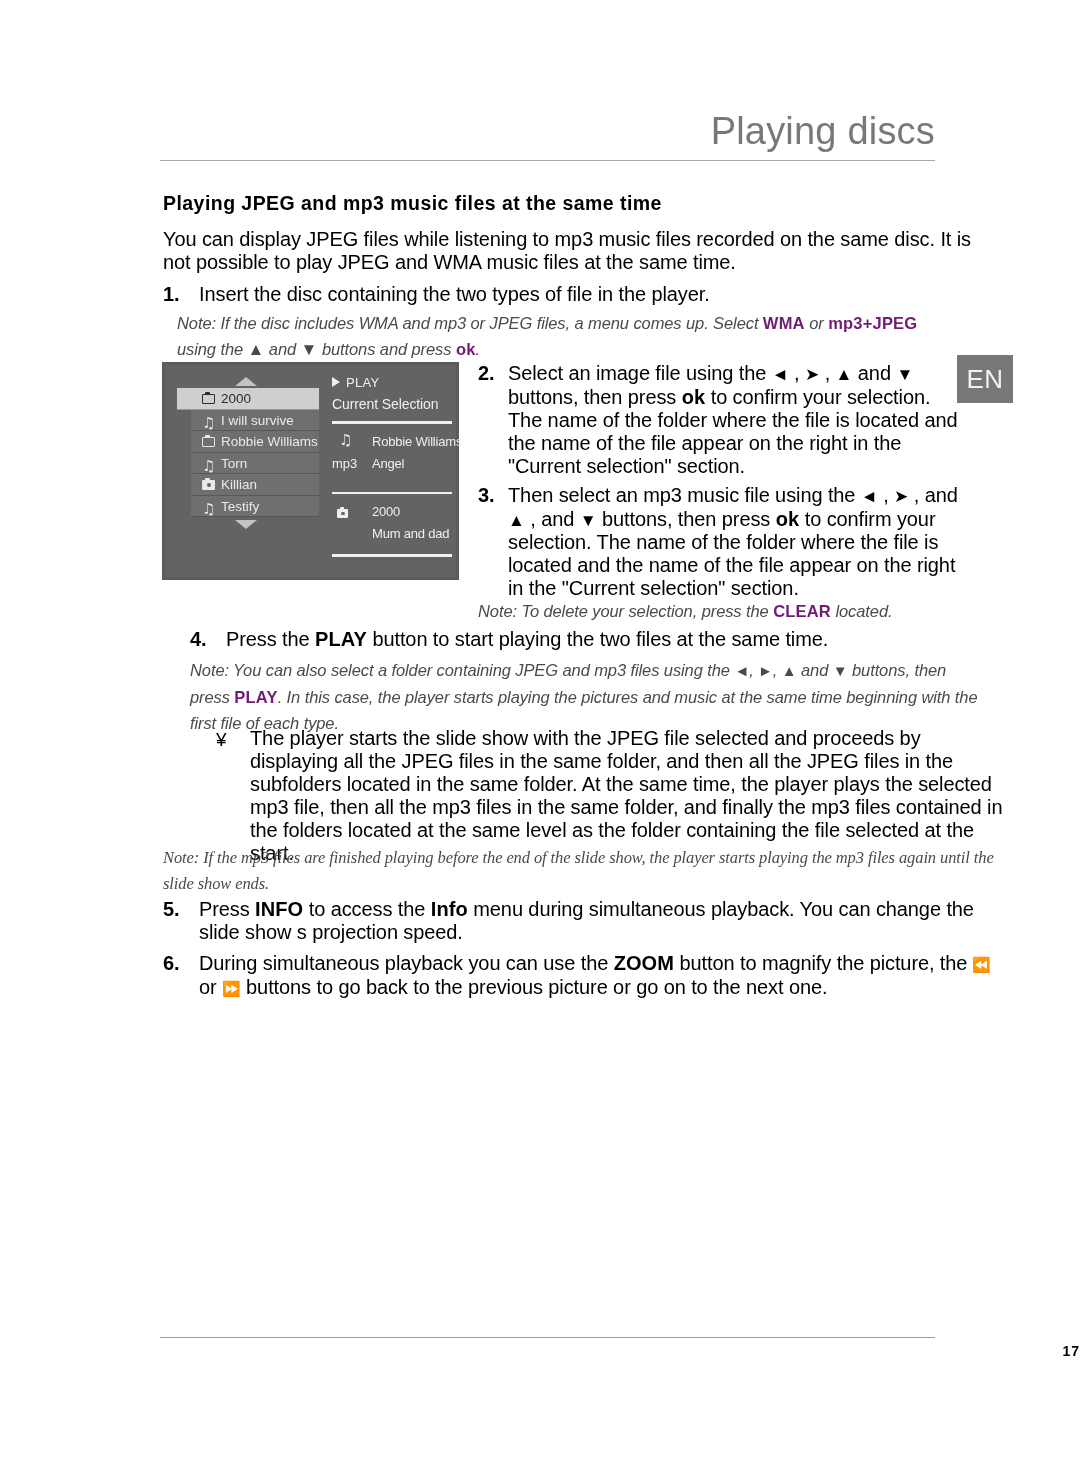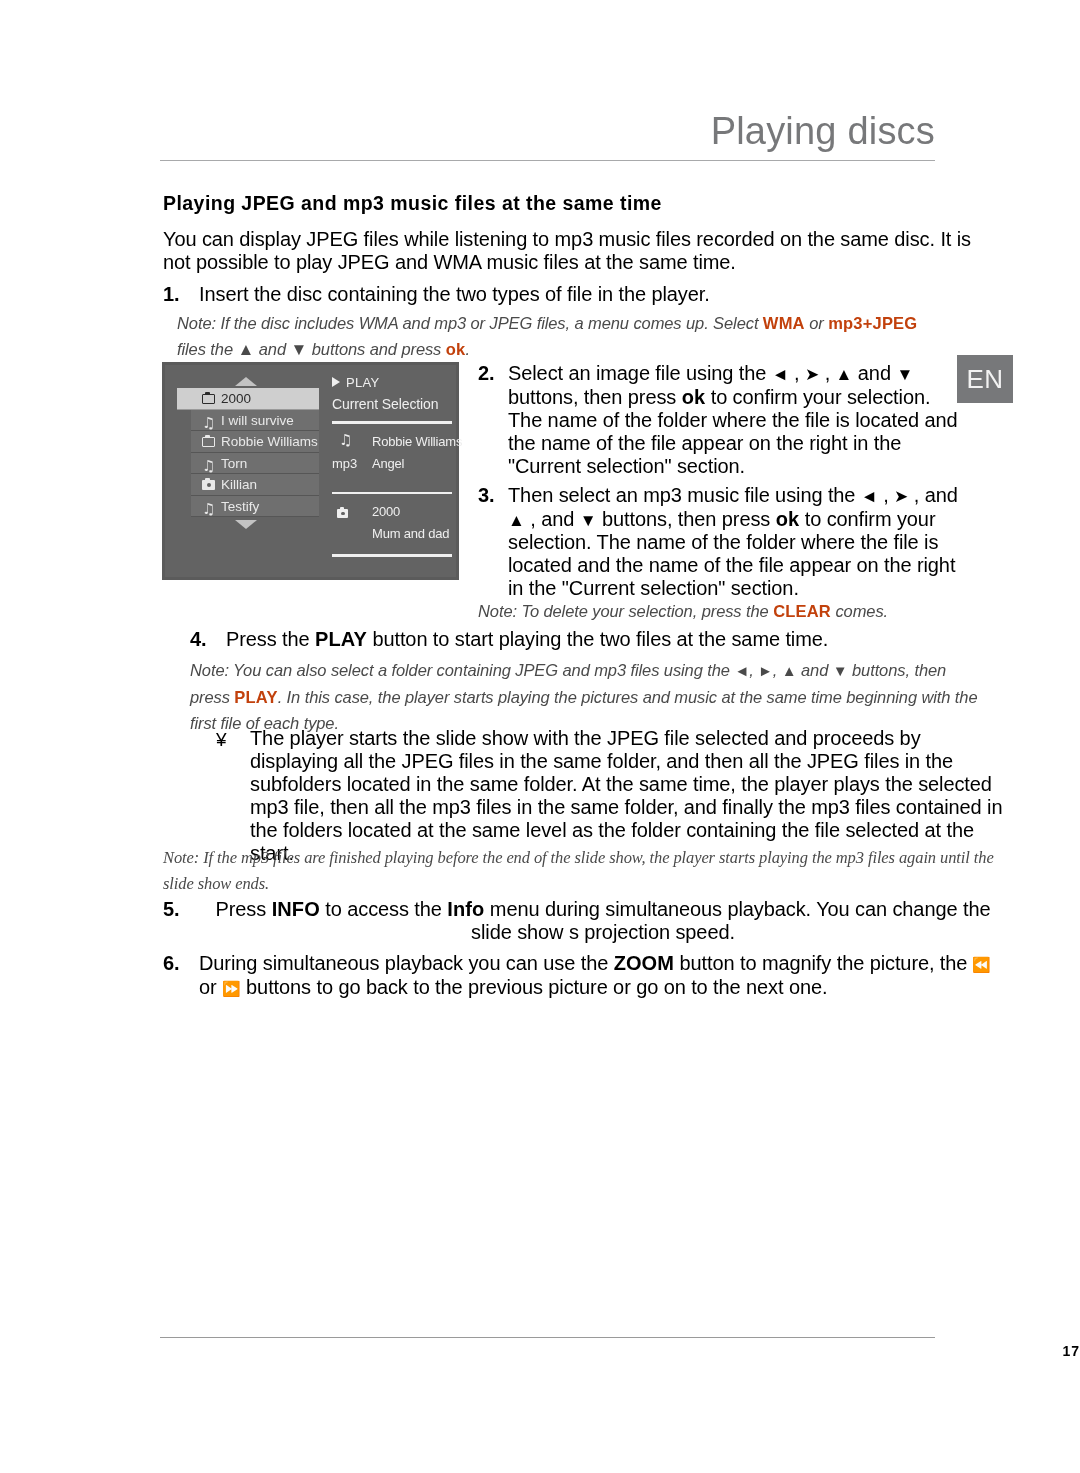--- a/index.html
+++ b/index.html
@@ -79,21 +79,21 @@
     letter-spacing: -0.1px;
   }
   .note {
     position: absolute;
     font-size: 16.5px;
     line-height: 26px;
     font-style: italic;
     color: #4a4a4a;
     letter-spacing: -0.1px;
   }
-  .note b { color: #c2410c; font-style: normal; font-weight: bold; letter-spacing: 0.2px; }
+  .note b { color: #701a75; font-style: normal; font-weight: bold; letter-spacing: 0.2px; }
   .para b { font-weight: bold; letter-spacing: 0.1px; }
 
   .num {
     position: absolute;
     font-size: 20px;
     font-weight: bold;
   }
 
   .arrow { font-size: 17px; vertical-align: 0.5px; letter-spacing: 0; }
   .arrow-s { font-size: 15px; vertical-align: 0.5px; }
@@ -308,21 +308,21 @@
 
   <div class="section-heading">Playing JPEG and mp3 music files at the same time</div>
 
   <div class="para" style="left:163px; top:228px; width:838px;">You can display JPEG files while listening to mp3 music files recorded on the same disc. It is not possible to play JPEG and WMA music files at the same time.</div>
 
   <div class="num" style="left:163px; top:283px;">1.</div>
   <div class="para" style="left:199px; top:283px; width:800px;">Insert the disc containing the two types of file in the player.</div>
 
   <div class="note" style="left:177px; top:310px; width:830px;">
     <span>Note: If the disc includes WMA and mp3 or JPEG files, a menu comes up. Select </span><b>WMA</b><span> or </span><b>mp3+JPEG</b><br>
-    <span>files the </span><span class="arrow">▲</span><span> and </span><span class="arrow">▼</span><span> buttons and press </span><b>ok</b><span>.</span>
+    <span>using the </span><span class="arrow">▲</span><span> and </span><span class="arrow">▼</span><span> buttons and press </span><b>ok</b><span>.</span>
   </div>
 
   <div class="tv">
     <div class="tv-inner">
 
       <div class="tv-left">
         <div class="tri-up"></div>
 
         <div class="menu-item selected">
           <span class="mi-icon">
@@ -407,39 +407,39 @@
   <div class="para" style="left:508px; top:362px; width:460px;">
     <span>Select an image file using the </span><span class="arrow">◄</span><span> , </span><span class="arrow">➤</span><span> , </span><span class="arrow">▲</span><span> and </span><span class="arrow">▼</span><span> buttons, then press </span><b>ok</b><span> to confirm your selection. The name of the folder where the file is located and the name of the file appear on the right in the "Current selection" section.</span>
   </div>
 
   <div class="num" style="left:478px; top:484px;">3.</div>
   <div class="para" style="left:508px; top:484px; width:460px;">
     <span>Then select an mp3 music file using the </span><span class="arrow">◄</span><span> , </span><span class="arrow">➤</span><span> , and </span><span class="arrow">▲</span><span> , and </span><span class="arrow">▼</span><span> buttons, then press </span><b>ok</b><span> to confirm your selection. The name of the folder where the file is located and the name of the file appear on the right in the "Current selection" section.</span>
   </div>
 
   <div class="note" style="left:478px; top:598px; width:500px;">
-    <span>Note: To delete your selection, press the </span><b>CLEAR</b><span> comes.</span>
+    <span>Note: To delete your selection, press the </span><b>CLEAR</b><span> located.</span>
   </div>
 
   <div class="num" style="left:190px; top:628px;">4.</div>
   <div class="para" style="left:226px; top:628px; width:780px;">
     <span>Press the </span><b>PLAY</b><span> button to start playing the two files at the same time.</span>
   </div>
 
   <div class="note" style="left:190px; top:657px; width:800px;">
     <span>Note: You can also select a folder containing JPEG and mp3 files using the </span><span class="arrow-s">◄</span><span>, </span><span class="arrow-s">►</span><span>, </span><span class="arrow-s">▲</span><span> and </span><span class="arrow-s">▼</span><span> buttons, then press </span><b>PLAY</b><span>. In this case, the player starts playing the pictures and music at the same time beginning with the first file of each type.</span>
   </div>
 
   <div class="para" style="left:216px; top:728px; width:30px; font-size:19px;">¥</div>
   <div class="para" style="left:250px; top:727px; width:755px;">The player starts the slide show with the JPEG file selected and proceeds by displaying all the JPEG files in the same folder, and then all the JPEG files in the subfolders located in the same folder. At the same time, the player plays the selected mp3 file, then all the mp3 files in the same folder, and finally the mp3 files contained in the folders located at the same level as the folder containing the file selected at the start.</div>
 
   <div class="note" style="left:163px; top:845px; width:840px;font-family:Liberation Serif, serif;">Note: If the mp3 files are finished playing before the end of the slide show, the player starts playing the mp3 files again until the slide show ends.</div>
 
   <div class="num" style="left:163px; top:898px;">5.</div>
-  <div class="para" style="left:199px; top:898px; width:808px;text-align:center;">
+  <div class="para" style="left:199px; top:898px; width:808px;">
     <span>Press </span><b>INFO</b><span> to access the </span><b>Info</b><span> menu during simultaneous playback. You can change the slide show s projection speed.</span>
   </div>
 
   <div class="num" style="left:163px; top:952px;">6.</div>
   <div class="para" style="left:199px; top:952px; width:808px;">
     <span>During simultaneous playback you can use the </span><b>ZOOM</b><span> button to magnify the picture, the </span><span class="arrow-s">⏪</span><span> or </span><span class="arrow-s">⏩</span><span> buttons to go back to the previous picture or go on to the next one.</span>
   </div>
 
   <div class="footer-rule"></div>
   <div class="page-num">17</div>

